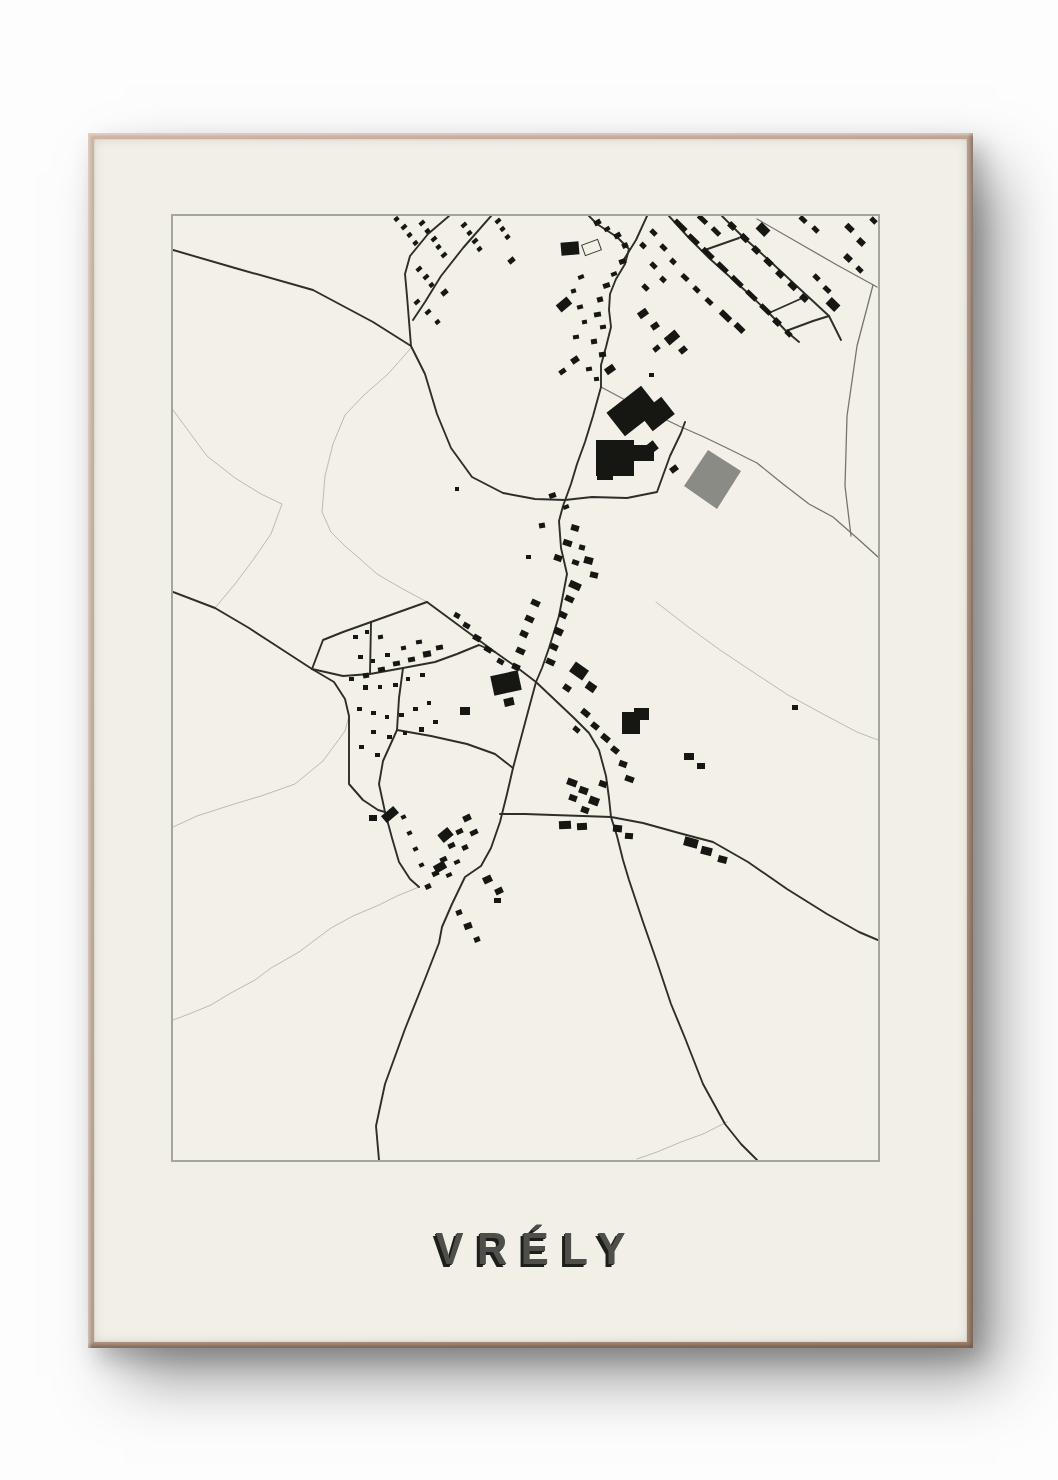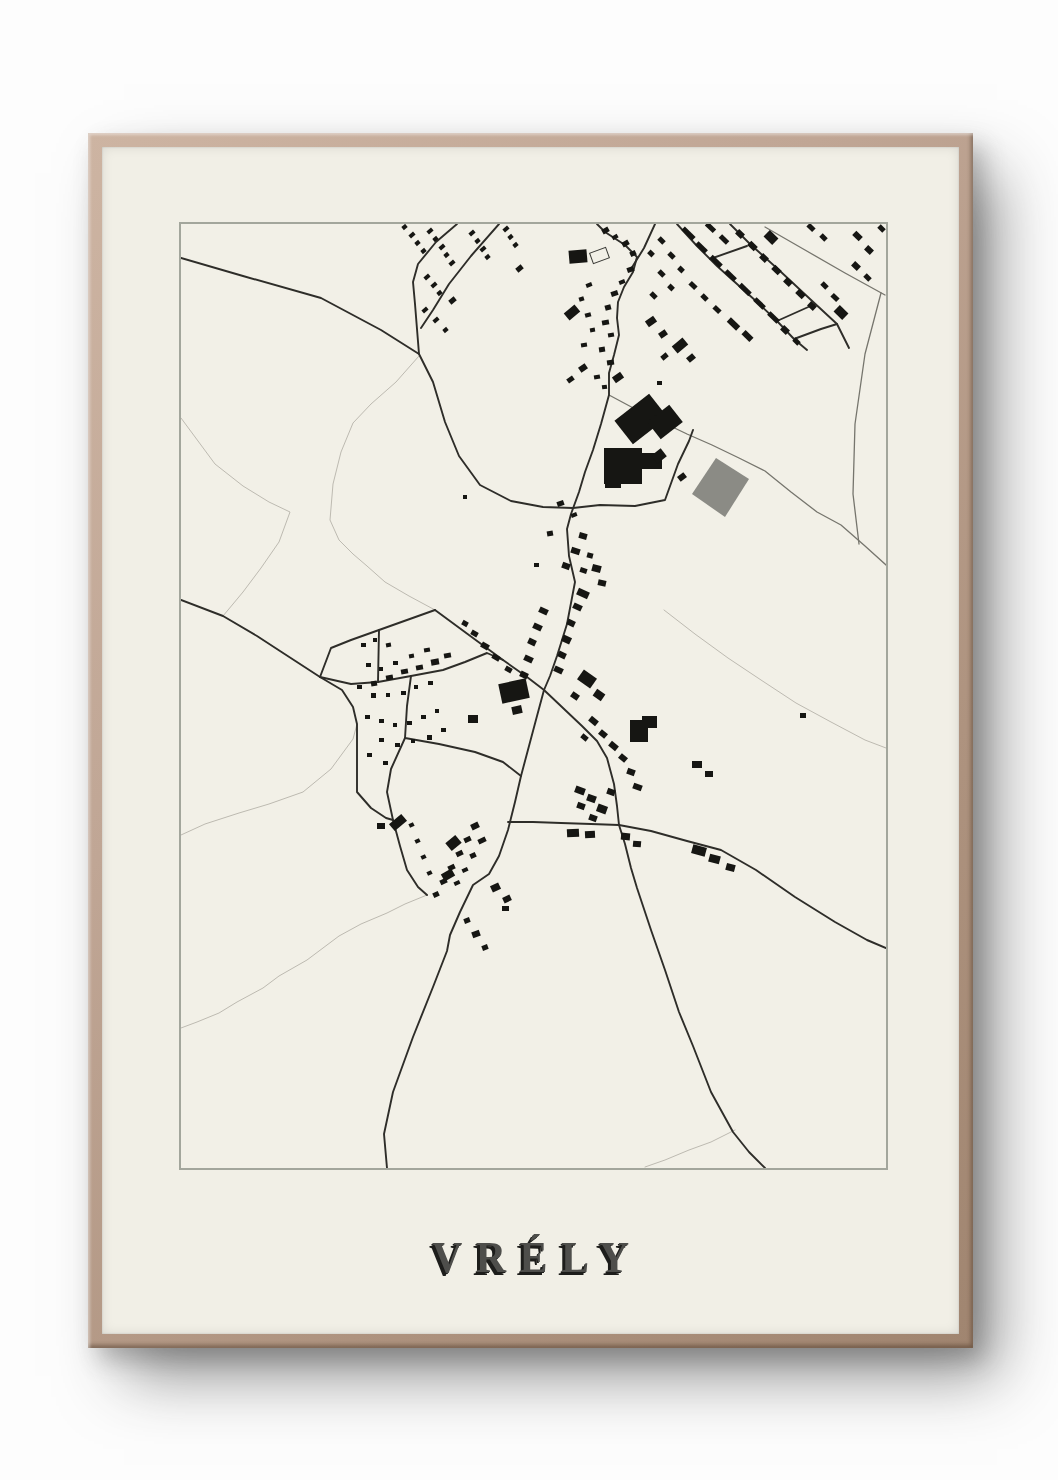--- a/index.html
+++ b/index.html
@@ -3,27 +3,26 @@
 <meta charset="utf-8">
 <style>
   html,body{margin:0;padding:0;}
   body{
     width:1058px;height:1480px;position:relative;overflow:hidden;
     background:#fdfdfd;
     font-family:"Liberation Sans","DejaVu Sans",sans-serif;
   }
   .frame{
     position:absolute;left:88px;top:133px;width:885px;height:1215px;
-    box-sizing:border-box;padding:14px;
+    box-sizing:border-box;padding:6px;
     background:linear-gradient(135deg,#cdb4a2 0%,#c0a695 35%,#ae937f 70%,#a08570 100%);
     box-shadow:30px 34px 60px -6px rgba(45,45,45,.50),
                10px 12px 22px rgba(70,70,70,.30),
                inset 2px 2px 3px rgba(255,255,255,.45),
                inset -2px -3px 4px rgba(60,40,25,.45);
-    font-family:Liberation Serif, serif;
   }
   .poster{
     position:relative;width:100%;height:100%;
     background:#f1efe6;
     box-shadow:inset 0 0 12px rgba(0,0,0,.10), inset 0 0 2px rgba(0,0,0,.18);
   }
   .map-box{
     position:absolute;left:77px;top:75px;width:705px;height:944px;
     box-sizing:content-box;
     border:2px solid #a3a69c;

